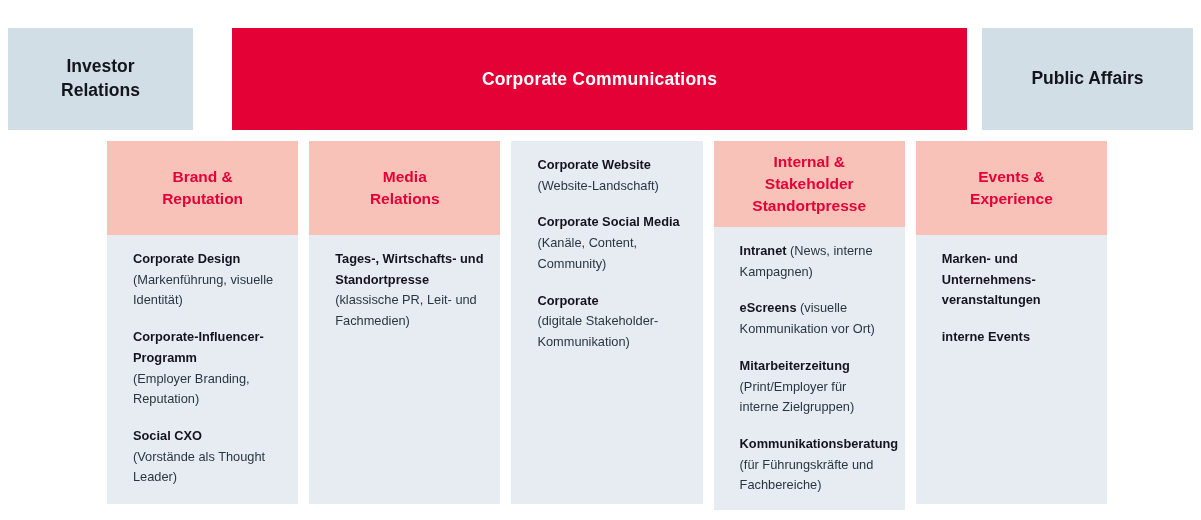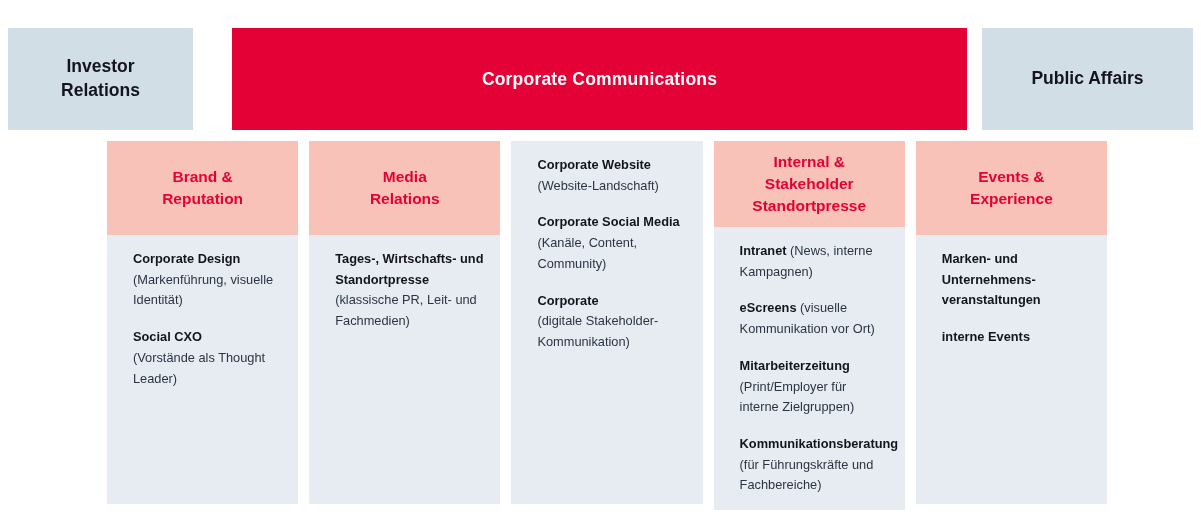--- a/index.html
+++ b/index.html
@@ -135,20 +135,24 @@
       <div class="column">
         <div class="col-header">
           <span><span>Brand &amp;</span><br><span>Reputation</span></span>
         </div>
         <div class="col-body">
           <div class="entry block">
             <span class="t">Corporate Design</span>
             <span class="d">(Markenführung, visuelle Identität)</span>
           </div>
           <div class="entry block">
+            <span class="t">Corporate-Influencer-Programm</span>
+            <span class="d">(Employer Branding, Reputation)</span>
+          </div>
+          <div class="entry block">
             <span class="t">Social CXO</span>
             <span class="d">(Vorstände als Thought Leader)</span>
           </div>
         </div>
       </div>
       <div class="column">
         <div class="col-header">
           <span><span>Media</span><br><span>Relations</span></span>
         </div>
         <div class="col-body">

